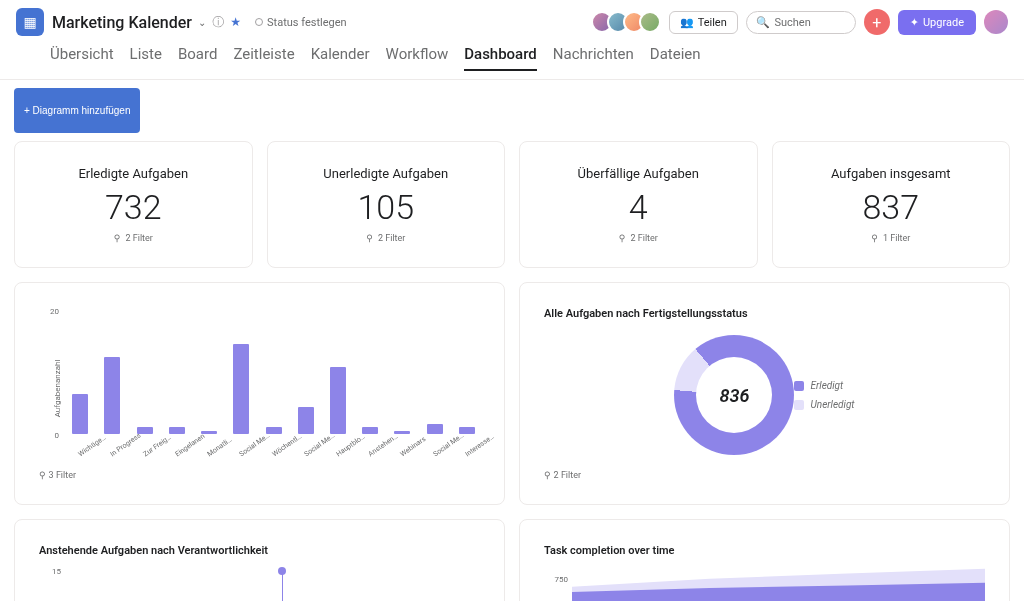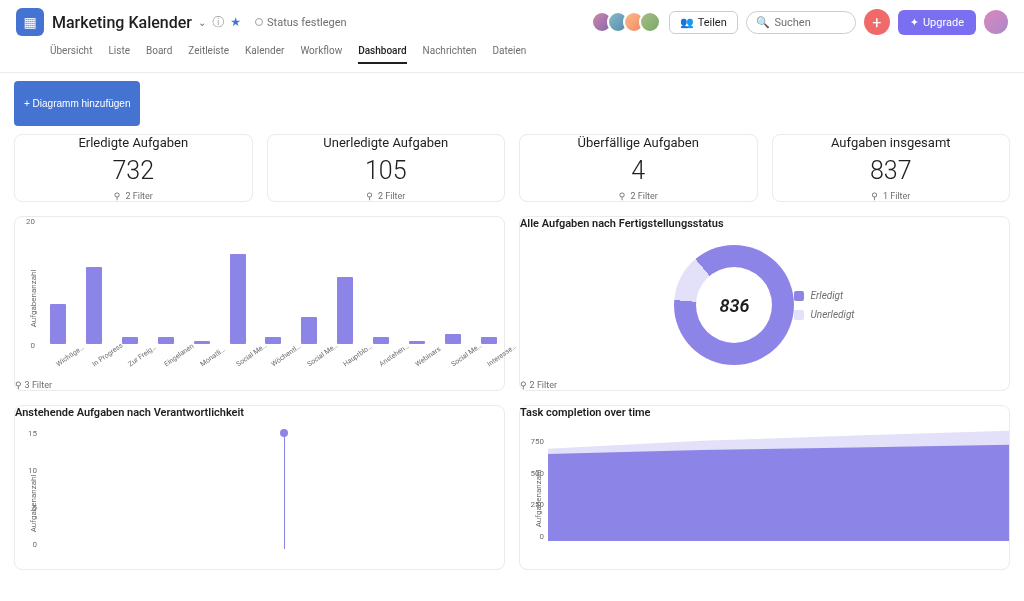--- a/index.html
+++ b/index.html
@@ -15,31 +15,31 @@
 .status-dot { width: 8px; height: 8px; border: 1px solid #a2a0a2; border-radius: 50%; }
 .header-right { margin-left: auto; display: flex; align-items: center; gap: 8px; }
 .avatar-stack { display: flex; }
 .avatar { width: 22px; height: 22px; border-radius: 50%; background: linear-gradient(135deg,#c8a,#86a); border: 2px solid #fff; margin-left: -6px; }
 .avatar:first-child { margin-left: 0; }
 .btn { border: 1px solid #cfcbcb; background: #fff; border-radius: 6px; padding: 4px 10px; font-size: 11px; display: flex; align-items: center; gap: 4px; cursor: pointer; }
 .search { border: 1px solid #cfcbcb; border-radius: 14px; padding: 4px 10px; font-size: 11px; display: flex; align-items: center; gap: 4px; width: 110px; color: #6d6e6f; }
 .add-btn { width: 26px; height: 26px; border-radius: 50%; background: #f06a6a; color: #fff; display: flex; align-items: center; justify-content: center; font-size: 16px; cursor: pointer; }
 .upgrade { background: #7a6ff0; color: #fff; border: none; border-radius: 6px; padding: 6px 12px; font-size: 11px; display: flex; align-items: center; gap: 4px; cursor: pointer; }
 .self-avatar { width: 24px; height: 24px; border-radius: 50%; background: linear-gradient(135deg,#d8b,#a8c); }
-.tabs { display: flex; gap: 16px; padding: 0 50px 8px 50px; border-bottom: 1px solid #edeae9; font-size: 10px; color: #6d6e6f; }
+.tabs { display: flex; gap: 16px; padding: 0 50px 8px 50px; border-bottom: 1px solid #edeae9; font-size: 15px; color: #6d6e6f; }
 .tab { padding-bottom: 6px; cursor: pointer; }
 .tab.active { color: #1e1f21; border-bottom: 2px solid #1e1f21; font-weight: 500; }
 .toolbar { padding: 8px 14px; }
 .add-chart { background: #4573d2; color: #fff; border: none; border-radius: 4px; padding: 17px 10px; font-size: 10px; cursor: pointer; }
 .dashboard { padding: 0 14px 14px 14px; display: flex; flex-direction: column; gap: 14px; }
 .row { display: flex; gap: 14px; }
-.card { border: 1px solid #edeae9; border-radius: 8px; background: #fff; flex: 1; padding: 0; display: flex; flex-direction: column; }
+.card { border: 1px solid #edeae9; border-radius: 8px; background: #fff; flex: 1; padding: 24px; display: flex; flex-direction: column; }
 .stat-card { align-items: center; text-align: center; }
 .stat-title { font-size: 13px; color: #1e1f21; font-weight: 400; margin-bottom: 6px; }
-.stat-value { font-size: 25px; font-weight: 300; color: #1e1f21; margin-bottom: 6px; }
+.stat-value { font-size: 34px; font-weight: 300; color: #1e1f21; margin-bottom: 6px; }
 .filter-chip { font-size: 9px; color: #6d6e6f; display: flex; align-items: center; gap: 3px; }
 .chart-card-title { font-size: 11px; font-weight: 600; margin-bottom: 10px; }
 .chart-body { flex: 1; display: flex; align-items: flex-end; position: relative; }
 .bar-chart { display: flex; align-items: flex-end; gap: 6px; height: 120px; width: 100%; padding-left: 28px; }
 .y-axis { position: absolute; left: 0; top: 0; bottom: 20px; width: 20px; font-size: 8px; color: #6d6e6f; display: flex; flex-direction: column; justify-content: space-between; align-items: flex-end; }
 .y-label { position: absolute; left: -10px; top: 50%; transform: rotate(-90deg); font-size: 8px; color: #6d6e6f; }
 .bar-col { flex: 1; display: flex; flex-direction: column; align-items: center; gap: 2px; }
 .bar { width: 16px; background: #8d84e8; border-radius: 1px; }
 .bar-label { font-size: 7px; color: #6d6e6f; transform: rotate(-35deg); transform-origin: top right; white-space: nowrap; margin-top: 10px; height: 14px; width: 10px; text-align: right; }
 .card-footer { margin-top: 10px; }

